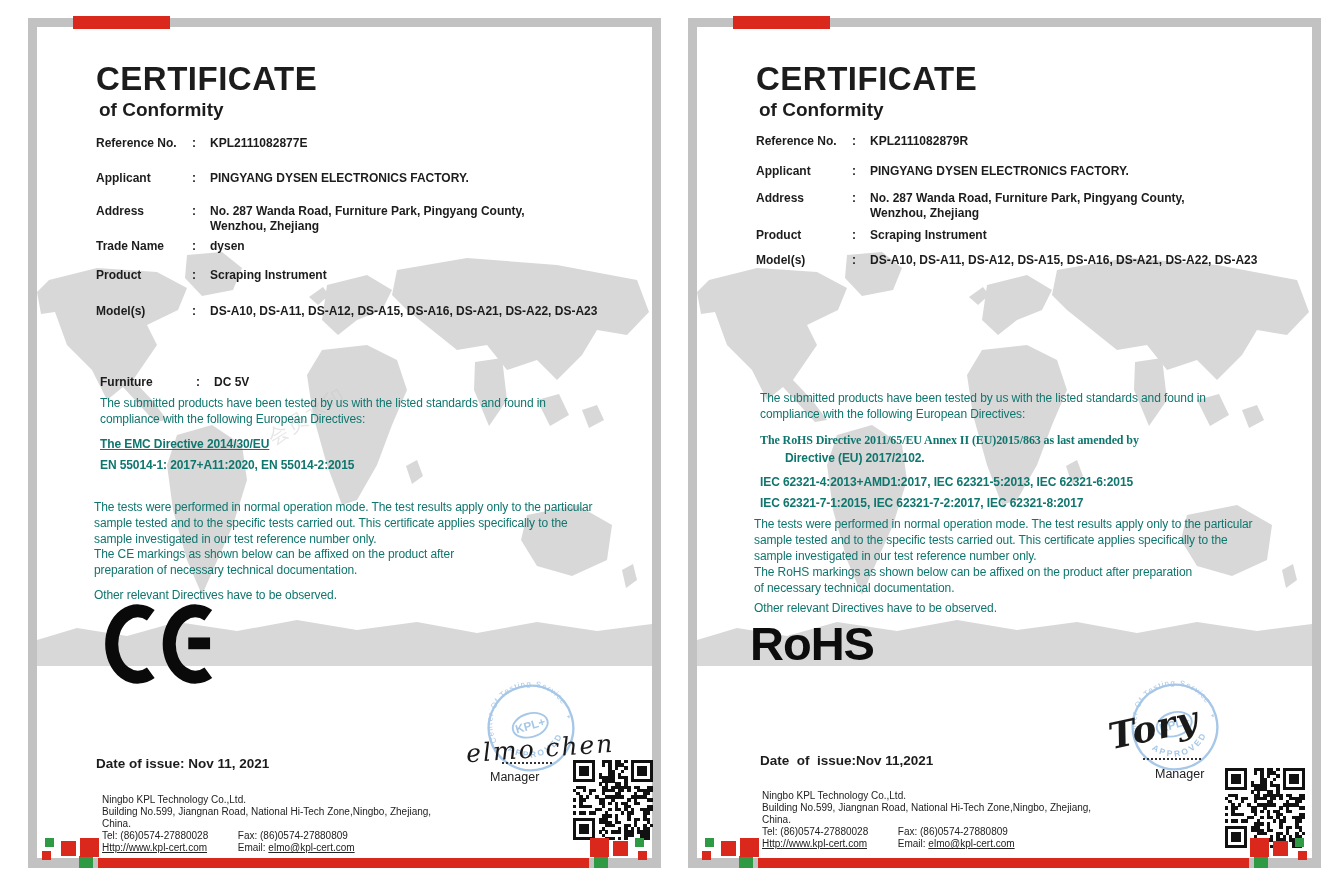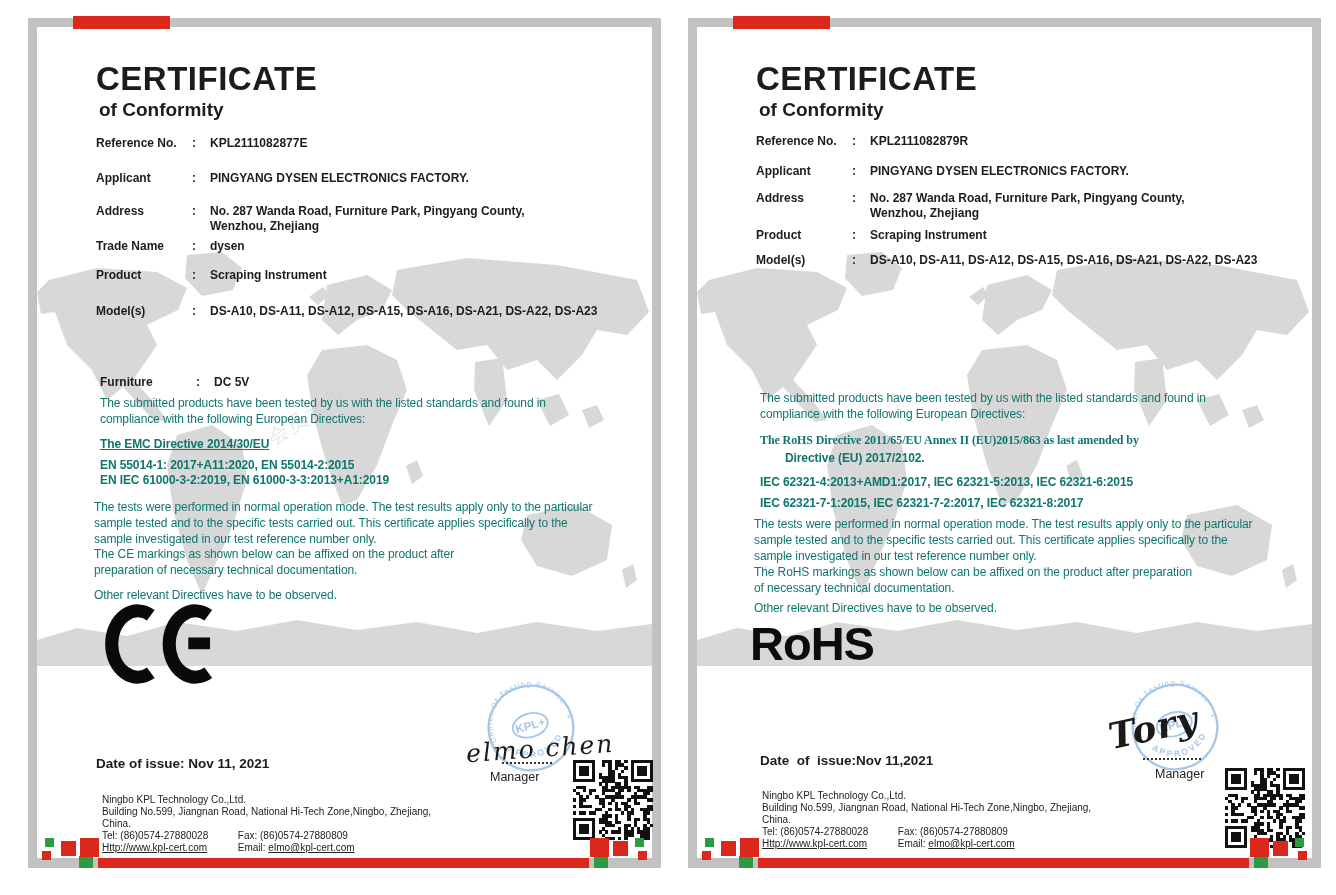--- a/index.html
+++ b/index.html
@@ -150,21 +150,20 @@
 
   <div class="sec frow" style="left:72px;top:357px;width:505px;">
     <span class="flabel">Furniture</span>
     <span class="fcolon">:</span>
     <span class="fvalue">DC 5V</span>
   </div>
 
   <div class="sec para" style="left:72px;top:377px;">The submitted products have been tested by us with the listed standards and found in compliance with the following European Directives:</div>
   <div class="sec para bold" style="left:72px;top:418px;text-decoration:underline;">The EMC Directive 2014/30/EU</div>
   <div class="sec para bold" style="left:72px;top:439px;">EN 55014-1: 2017+A11:2020, EN 55014-2:2015</div>
-  <div class="sec para bold" style="left:72px;top:454px;">EN IEC 61000-3-2:2019, EN 61000-3-3:2013+A1:2019</div>
   <div class="sec para" style="left:66px;top:481px;">The tests were performed in normal operation mode. The test results apply only to the particular sample tested and to the specific tests carried out. This certificate applies specifically to the sample investigated in our test reference number only.</div>
   <div class="sec para" style="left:66px;top:528px;width:420px;">The CE markings as shown below can be affixed on the product after preparation of necessary technical documentation.</div>
   <div class="sec para" style="left:66px;top:569px;">Other relevant Directives have to be observed.</div>
 
   <svg class="ce" style="left:74px;top:580px;" viewBox="0 0 140 82">
     <path d="M 56,8 A 30,38 0 1 0 56,74" fill="none" stroke="#0a0a0a" stroke-width="15"></path>
     <path d="M 122,8 A 30,38 0 1 0 122,74" fill="none" stroke="#0a0a0a" stroke-width="15"></path>
     <rect x="99" y="33.5" width="25" height="13.5" fill="#0a0a0a"></rect>
   </svg>
 

